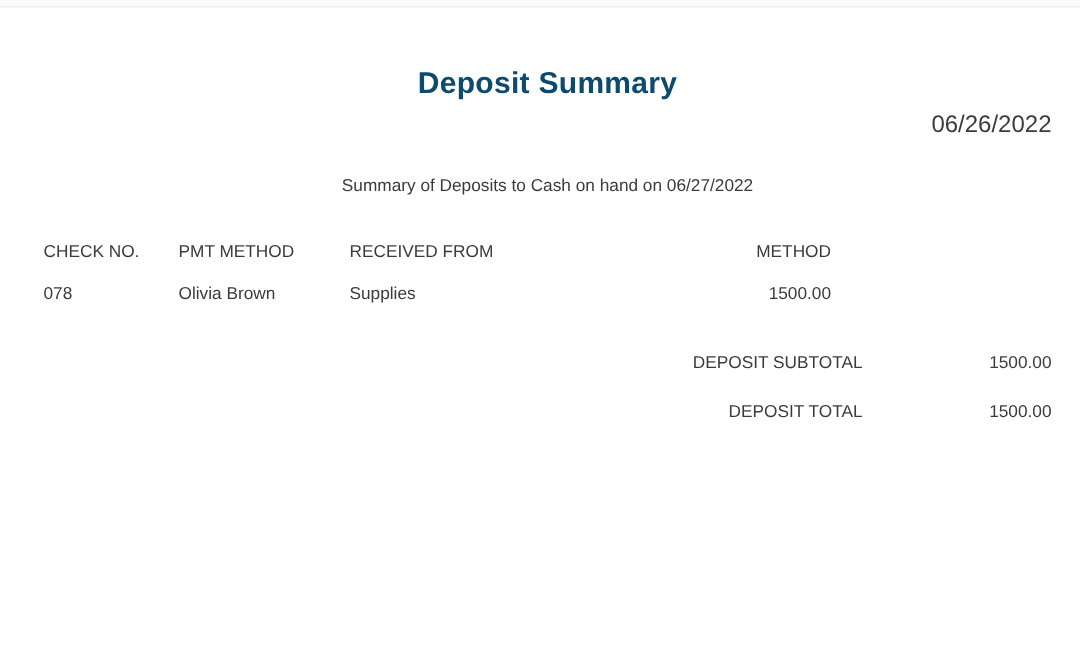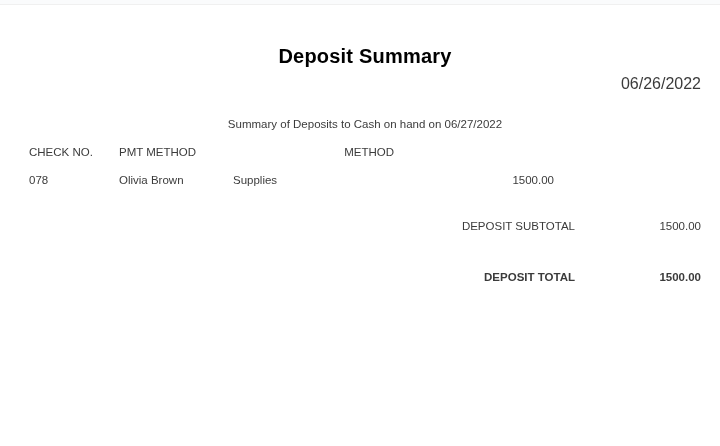--- a/index.html
+++ b/index.html
@@ -22,21 +22,21 @@
     border-bottom: 1px solid #f0f0f0;
   }
   .doc {
     padding: 0 19px 0 29px; 
   }
   .report-title {
     margin-top: 39px;
     line-height: 24px;
     font-size: 20px;
     font-weight: 700;
-    color: #000000;
+    color: #0c4a6e;
     text-align: center;
     letter-spacing: 0.2px;
   }
   .report-date {
     margin-top: 9px;
     line-height: 13px;
     font-size: 16px;
     text-align: right;
   }
   .summary-line {
@@ -48,58 +48,59 @@
   .grid-row {
     display: grid;
     grid-template-columns: 90px 114px 161px 160px 1fr;
     line-height: 13px;
     font-size: 11.5px;
   }
   .grid-row .cell-amount {
     text-align: right;
   }
   .header-row {
-    margin-top: 15px;
+    margin-top: 31px;
     color: #3b3b3b;
   }
   .data-row {
     margin-top: 15px;
   }
   .totals-row {
     display: grid;
     grid-template-columns: 546px 126px; 
     line-height: 13px;
     font-size: 11.5px;
   }
   .totals-row .t-label,
   .totals-row .t-amount {
     text-align: right;
   }
   .row-subtotal { margin-top: 33px; }
   .row-lesscash { margin-top: 15px; }
-  .row-total    { margin-top: 38px; font-weight: bold; }
+  .row-total    { margin-top: 20px; }
 </style>
 </head>
 <body>
 
 <div class="page">
 
   <div class="top-strip"></div>
 
   <div class="doc">
 
     <div class="report-title">Deposit Summary</div>
 
     <div class="report-date">06/26/2022</div>
 
     <div class="summary-line">Summary of Deposits to Cash on hand on 06/27/2022</div>
 
     <div class="grid-row header-row">
       <div>CHECK NO.</div>
       <div>PMT METHOD</div>
+      <div>RECEIVED FROM</div>
       <div class="cell-amount">METHOD</div>
     </div>
 
     <div class="grid-row data-row">
       <div>078</div>
       <div>Olivia Brown</div>
       <div>Supplies</div>
       <div class="cell-amount">1500.00</div>
     </div>
 

